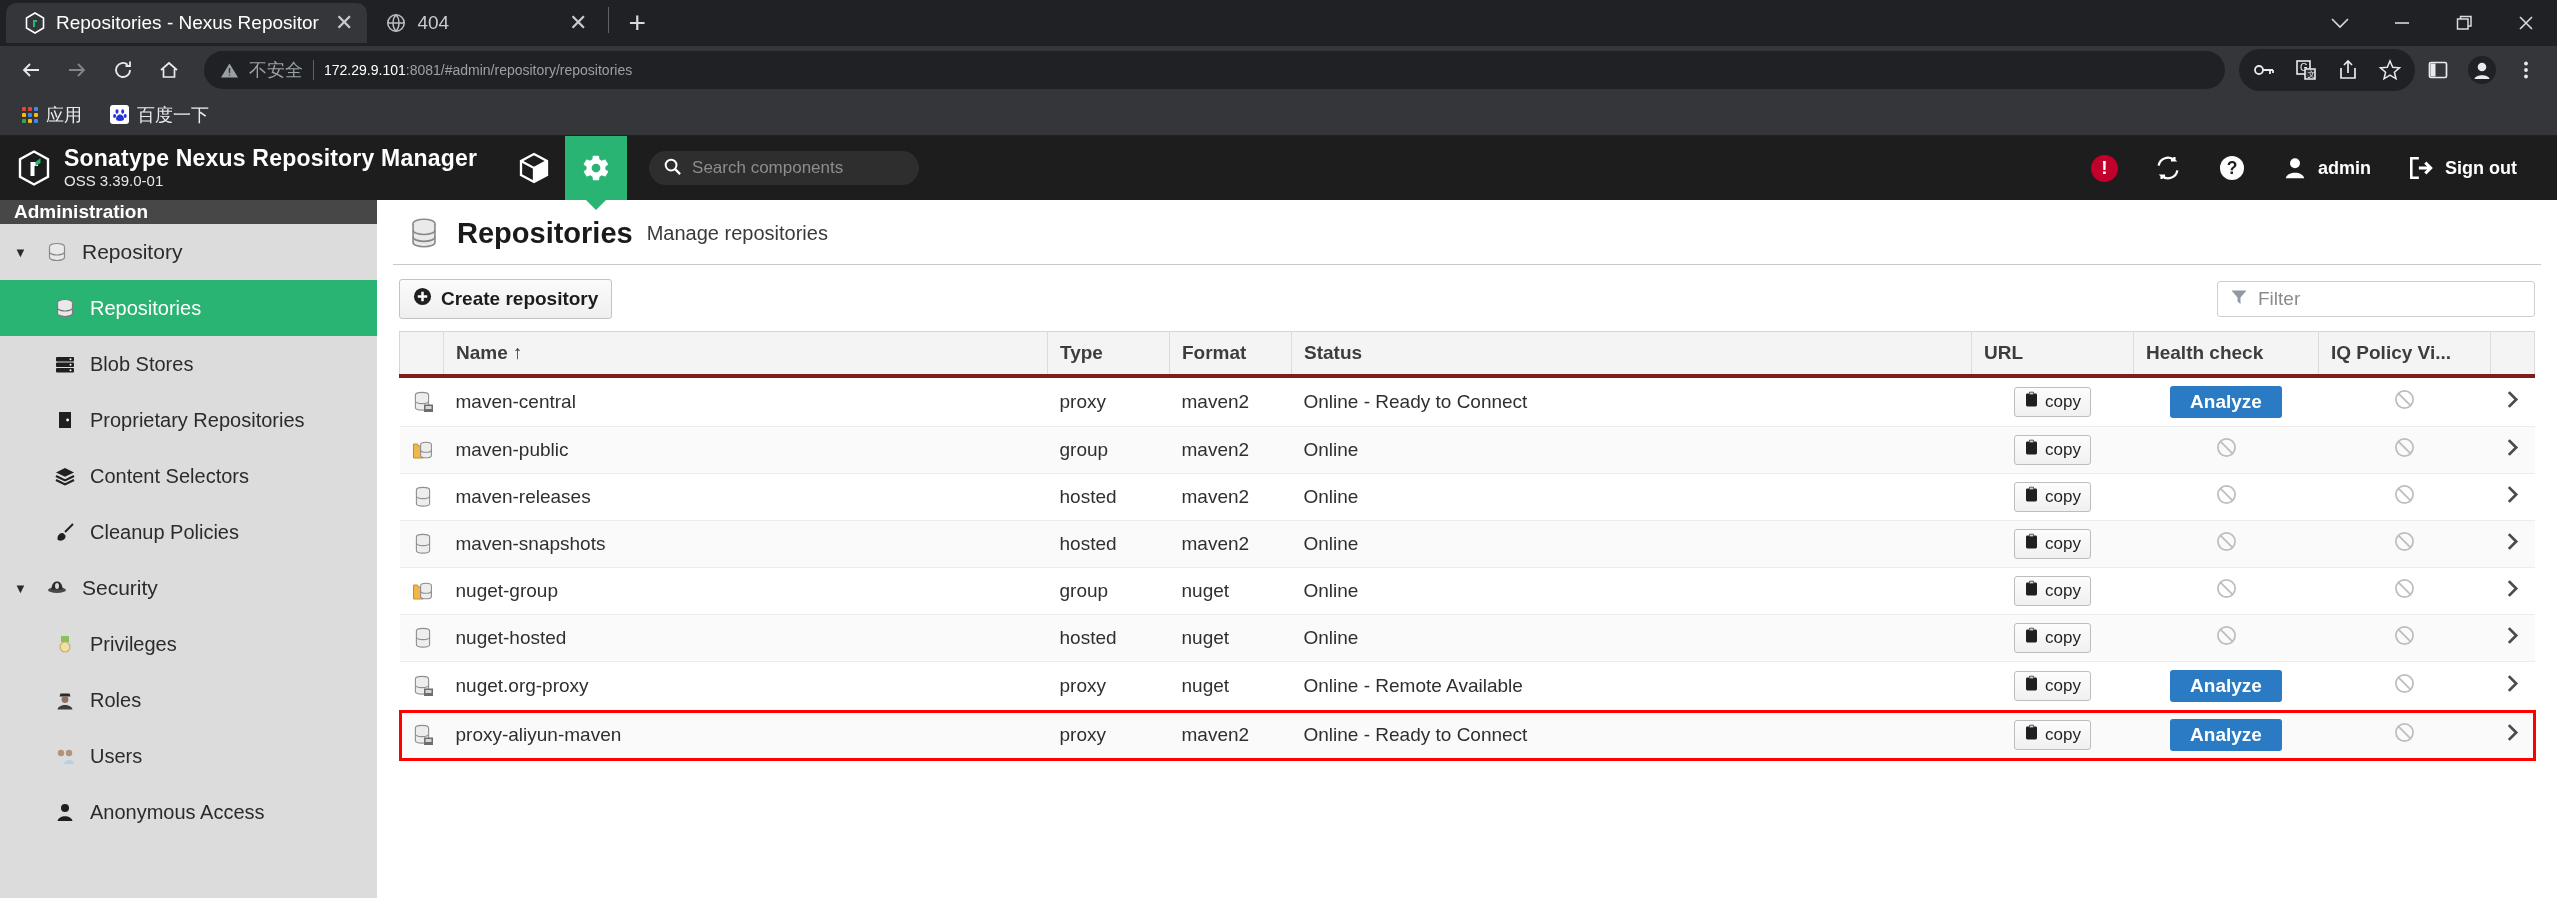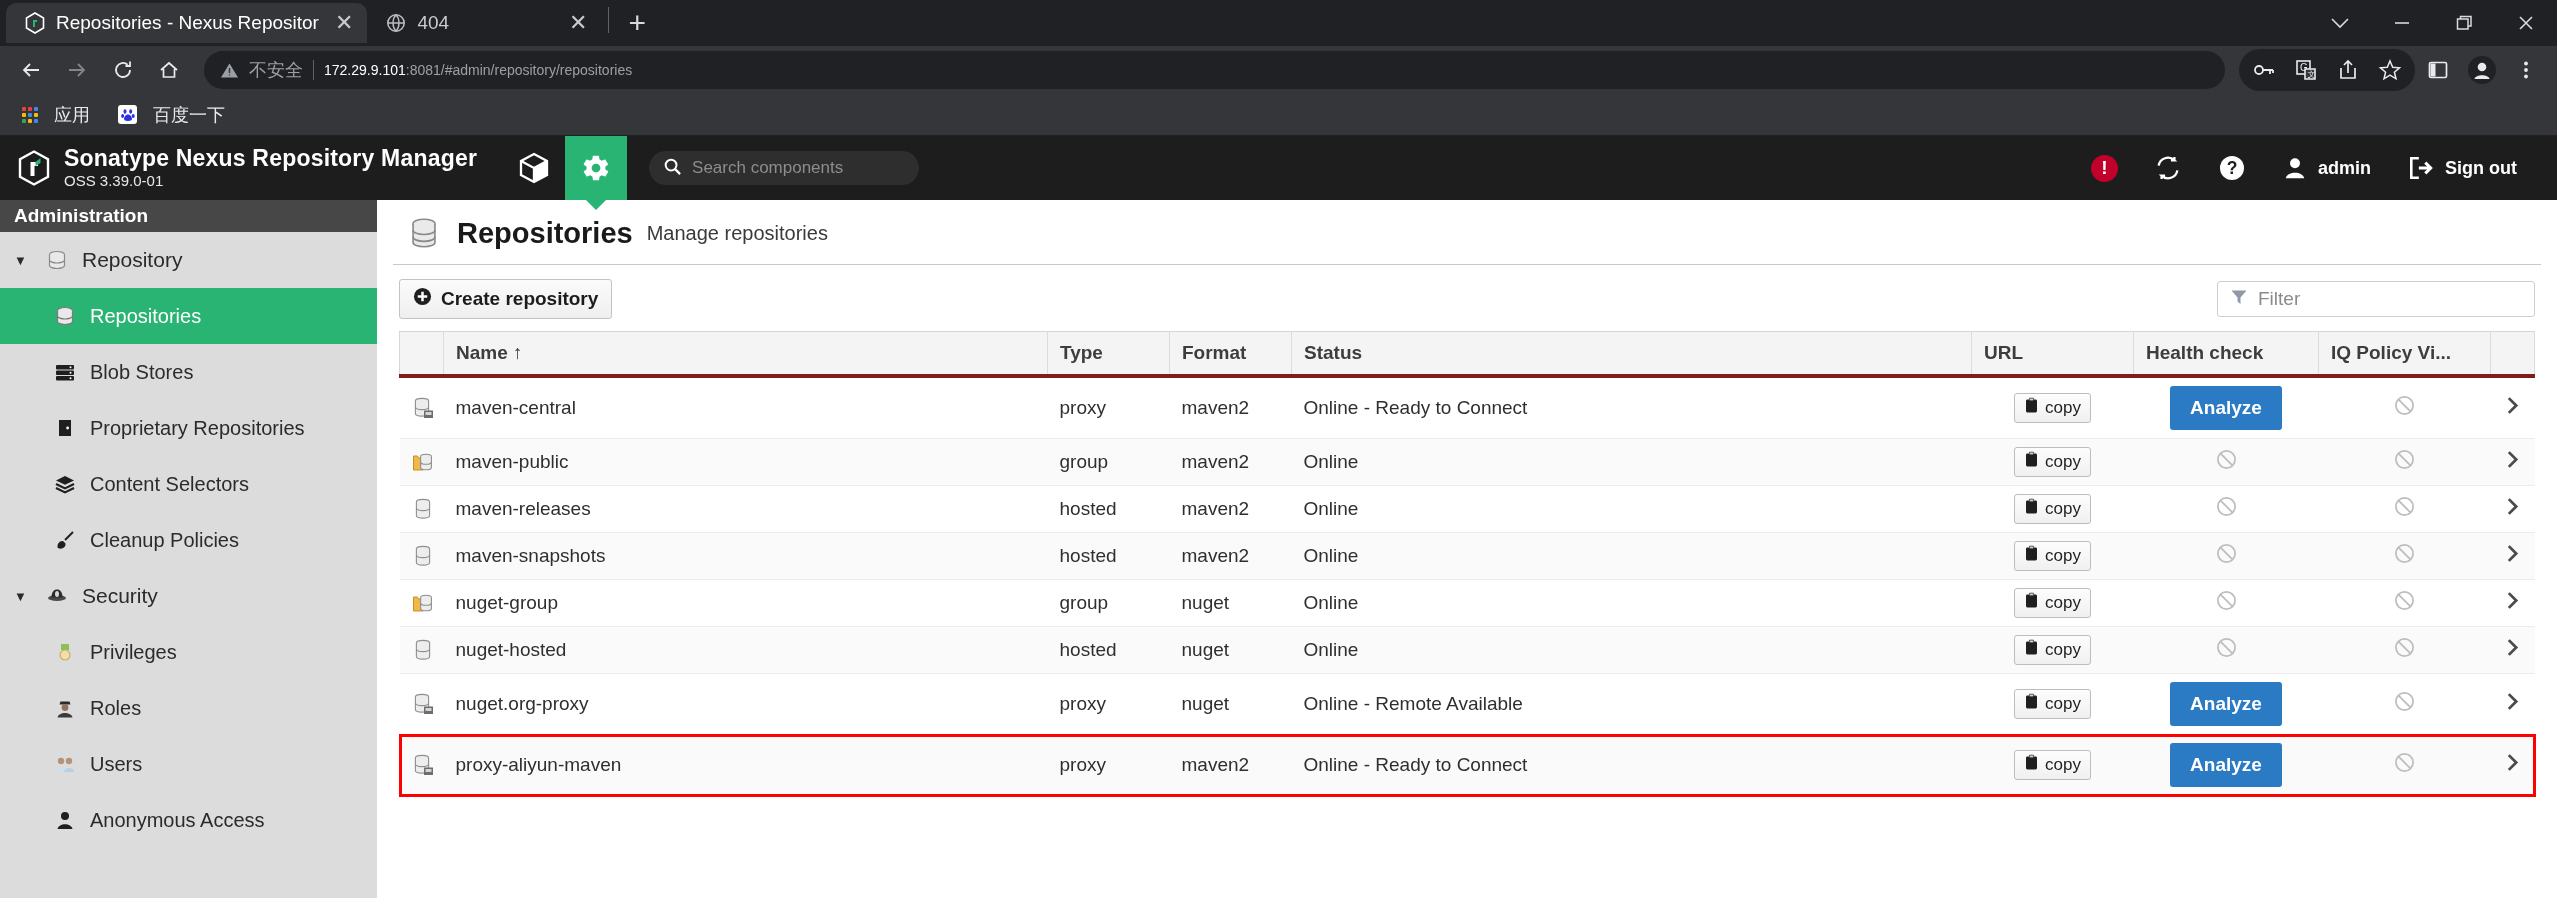--- a/index.html
+++ b/index.html
@@ -64,21 +64,21 @@
     width: 42px; height: 42px; display: flex; align-items: center; justify-content: center;
     color: #e8eaed; border-radius: 50%;
   }
   .tb-pill { display:flex; align-items:center; background:#202124; border-radius: 21px; padding: 0 4px; }
 
   .bookmarks {
     height: 42px; background: #35363a; display: flex; align-items: center;
     padding: 0 12px; gap: 8px; border-bottom: 1px solid #1f2022; flex: none;
   }
   .bm {
-    display: flex; align-items: center; gap: 16px; padding: 5px 10px;
+    display: flex; align-items: center; gap: 8px; padding: 5px 10px;
     border-radius: 6px; color: #e8eaed; font-size: 18px; white-space: nowrap;
   }
   .apps-grid { display: grid; grid-template-columns: repeat(3, 4px); grid-template-rows: repeat(3, 4px); gap: 2px; }
   .apps-grid i { display:block; width:4px; height:4px; border-radius:1px; }
   .baidu-ico {
     width: 19px; height: 19px; background: #fff; border-radius: 3px;
     display:flex; align-items:center; justify-content:center;
     color:#2932e1; font-size: 14px; font-weight: bold; line-height:1;
   }
 
@@ -114,21 +114,21 @@
   .nx-badge {
     width: 27px; height: 27px; border-radius: 50%; background: #c1002b; color: #fff;
     display: flex; align-items: center; justify-content: center; font-size: 19px; font-weight: bold;
   }
 
   .nx-body { flex: 1; display: flex; min-height: 0; }
 
   
   .sidebar { width: 377px; flex: none; background: #dcdcdc; display: flex; flex-direction: column; }
   .sb-head {
-    height: 32px; background: #474747; color: #fff; display: flex; align-items: center;
+    height: 24px; background: #474747; color: #fff; display: flex; align-items: center;
     padding-left: 14px; font-size: 19px; font-weight: bold;
   }
   .sb-list { flex: 1; overflow: hidden; }
   .sb-item {
     height: 56px; display: flex; align-items: center; gap: 12px;
     font-size: 20px; color: #2b2b2b; padding-left: 14px;
   }
   .sb-item.group { font-size: 21px; }
   .sb-item.child { padding-left: 52px; }
   .sb-item.active { background: #29b473; color: #fff; }
@@ -182,21 +182,21 @@
   .c-chev { width: 44px; }
   th.c-health, th.c-iq, td.c-url, td.c-health, td.c-iq, td.c-chev { text-align: center; }
   td.c-url { text-align: center; }
   .btn-copy {
     display: inline-flex; align-items: center; gap: 6px;
     background: linear-gradient(#fdfdfd,#f0f0f0); border: 1px solid #bdbdbd; border-radius: 3px;
     padding: 3px 9px; font-size: 17px; color: #1f1f1f;
   }
   .btn-analyze {
     display: inline-block; background: #2a7ac4; color: #fff; font-weight: bold;
-    font-size: 19px; padding: 11px 20px; border-radius: 3px;
+    font-size: 19px; padding: 5px 20px; border-radius: 3px;
   }
   .no-ico { color: #b9b9b9; font-size: 22px; line-height: 1; }
   .chev { color: #4b4b4b; font-size: 19px; font-weight: bold; }
   tr.highlight td { position: relative; }
   tr.highlight { outline: 3px solid #ff0000; outline-offset: -2px; }
   .repo-ico { width: 22px; height: 24px; display: block; }
 </style>
 </head>
 <body>
 

